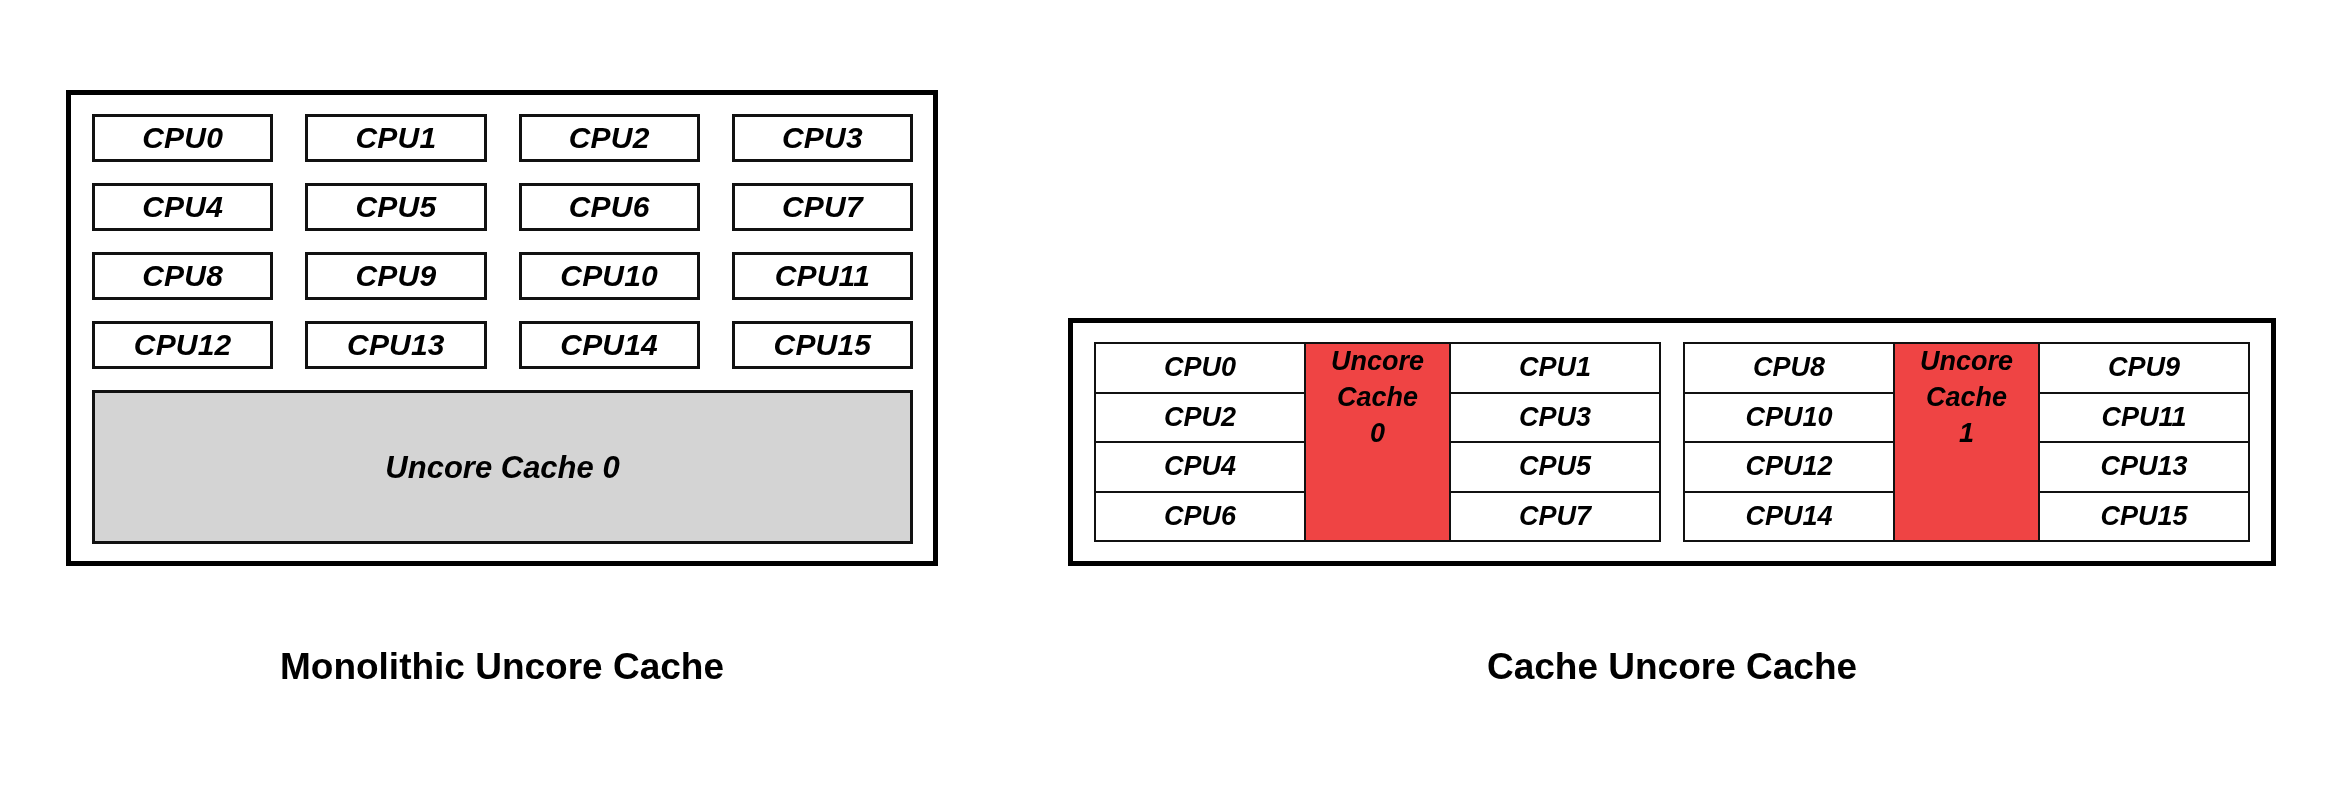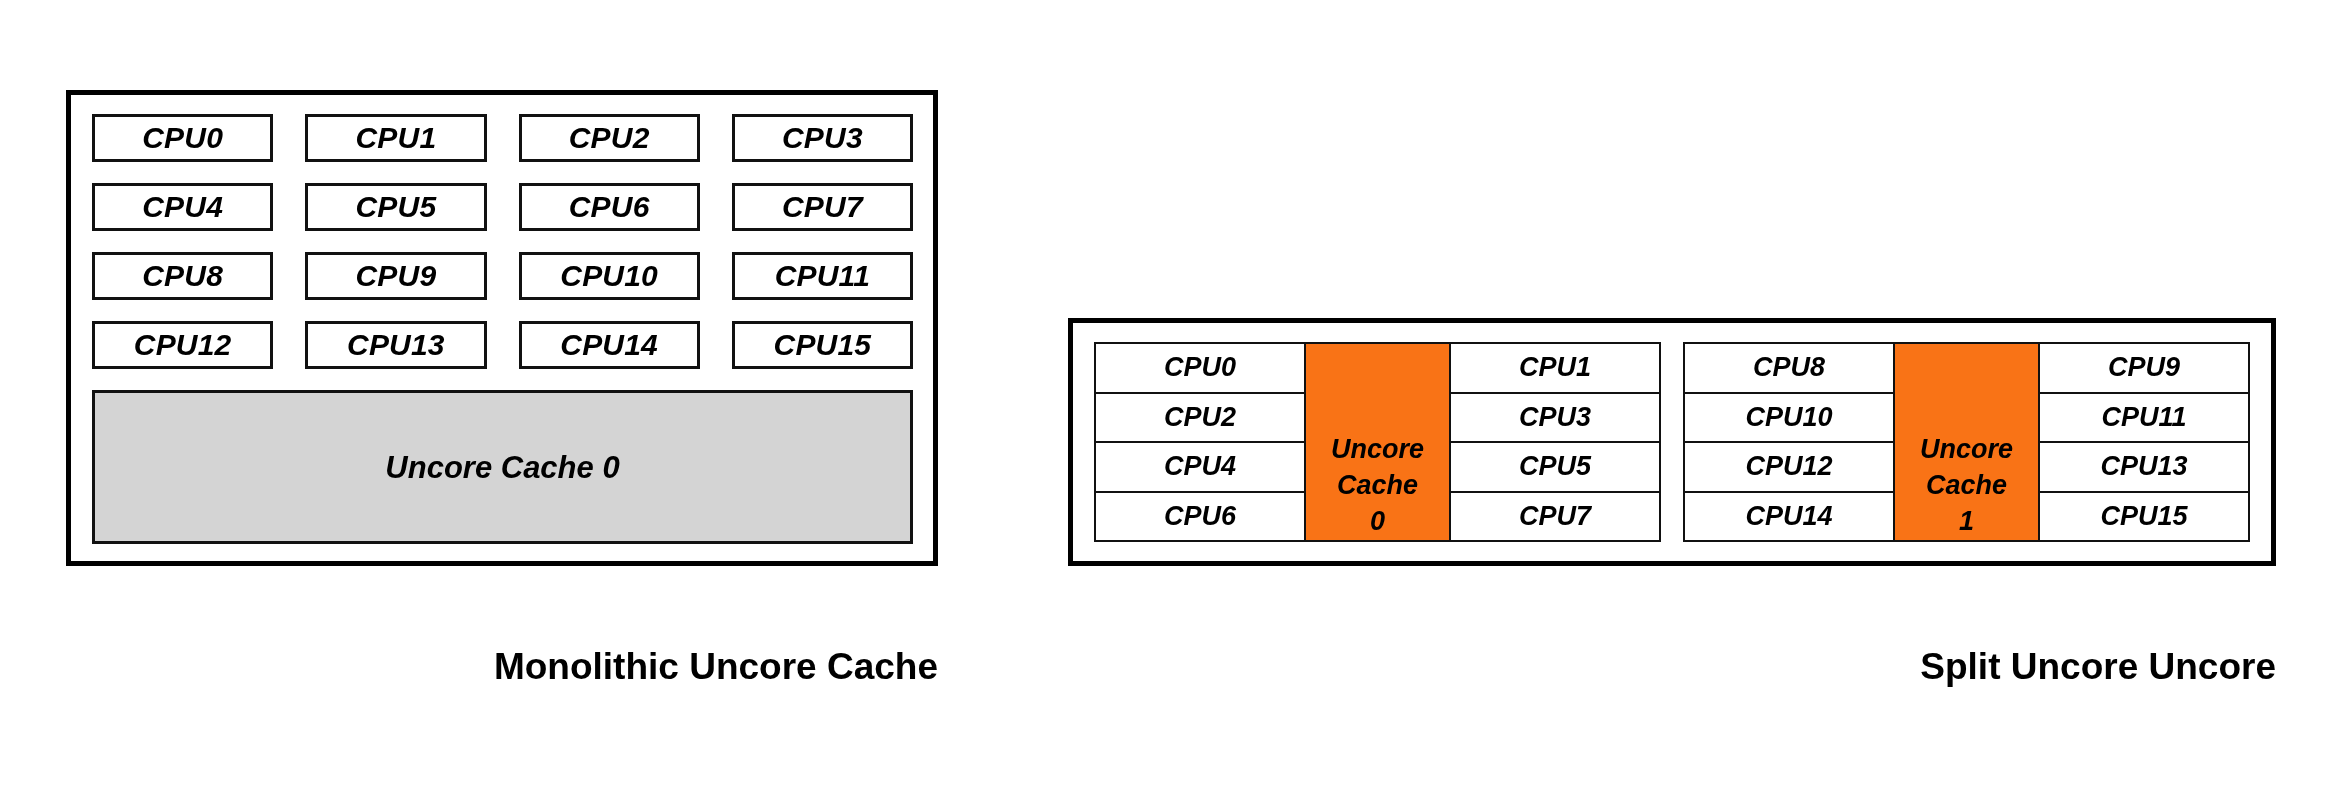--- a/index.html
+++ b/index.html
@@ -110,38 +110,38 @@
   .cpu-column .split-cpu:last-child { margin-bottom: 0; }
   .cpu-column.left-col  .split-cpu { margin-right: -2px; }
   .cpu-column.right-col .split-cpu { margin-left: -2px; }
   .split-cpu .cpu-label {
     font-size: 27px;
     line-height: 1;
   }
   .split-cache {
     flex: 0 0 147px;
     border: 2px solid #111111;
-    background: #f97316;
-    box-sizing: border-box;
-    display: flex;
-    align-items: flex-end;
+    background: #ef4444;
+    box-sizing: border-box;
+    display: flex;
+    align-items: flex-start;
     justify-content: center;
     text-align: center;
     position: relative;
     z-index: 2;
   }
   .split-cache .cache-label {
     font-size: 27px;
     line-height: 1.33;
   }
 
   
   .caption {
     position: absolute;
-    text-align: right;
+    text-align: center;
   }
   #caption-monolithic { left: 66px;   top: 645px; width: 872px; }
   #caption-split      { left: 1068px; top: 645px; width: 1208px; }
   .caption-text { font-size: 37px; line-height: 1.2; }
 </style>
 </head>
 <body>
 
 <div class="panel" id="monolithic-panel">
   <div class="mono-grid">
@@ -278,14 +278,14 @@
       </div>
     </div>
   </div>
 
 </div>
 
 <div class="caption" id="caption-monolithic">
   <span class="caption-text">Monolithic Uncore Cache</span>
 </div>
 <div class="caption" id="caption-split">
-  <span class="caption-text">Split Uncore Uncore</span>
+  <span class="caption-text">Cache Uncore Cache</span>
 </div>
 
 </body></html>

